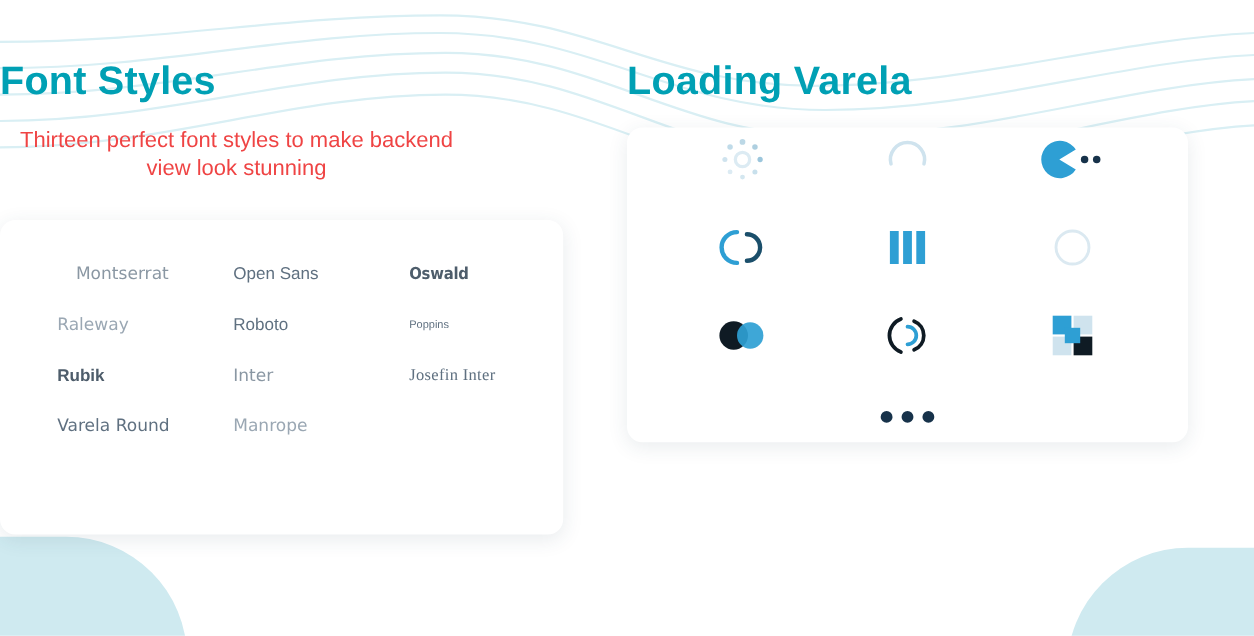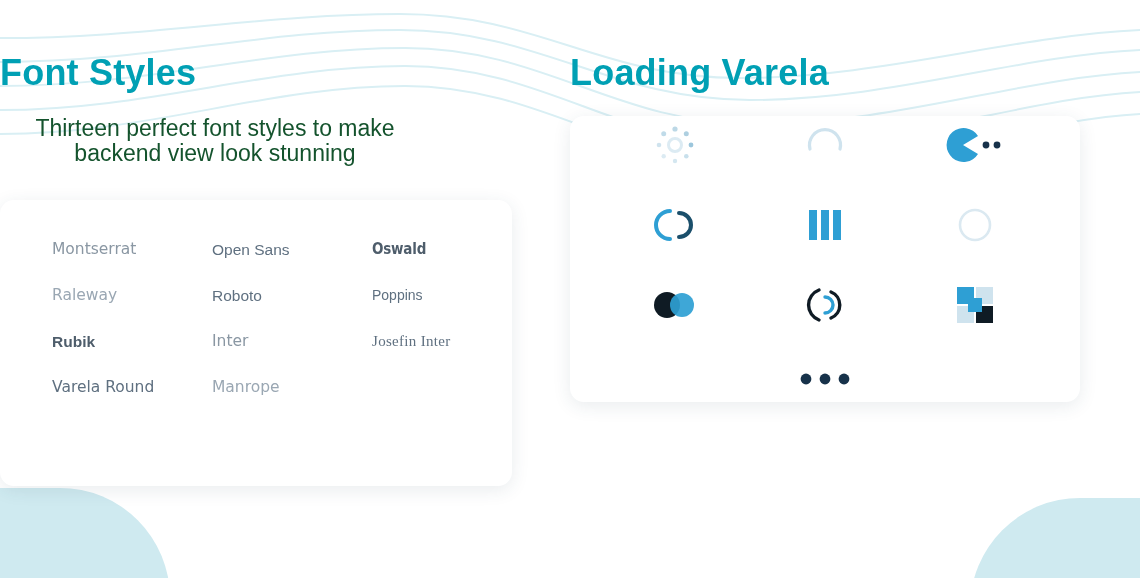--- a/index.html
+++ b/index.html
@@ -62,23 +62,23 @@
   }
   .col-title {
     font-size: 36px;
     font-weight: bold;
     color: #00a0b4;
     letter-spacing: 0.2px;
     margin: 0 0 22px 0;
     text-align: center;
   }
   .col-sub {
-    font-size: 23px;
+    font-size: 20px;
     line-height: 25px;
-    color: #14532d;
+    color: #ef4444;
     text-align: center;
     margin: 0 0 34px 0;
     max-width: 430px;
   }
 
   .card {
     background: #ffffff;
     border-radius: 14px;
     box-shadow: 0 4px 18px rgba(42, 70, 90, 0.10);
     box-sizing: border-box;
@@ -97,24 +97,24 @@
     column-gap: 0;
   }
   .font-item {
     font-size: 15.5px;
     color: #6b7b8c;
     line-height: 23px;
     white-space: nowrap;
   }
   .f-lato        { font-family: "Liberation Sans", sans-serif; color:#5f7080; }
   .f-oswald      { font-family: "DejaVu Sans Condensed", "Liberation Sans", sans-serif; font-weight: bold; letter-spacing:-0.2px; color:#4e5d6b; font-size:15px;}
-  .f-poppins     { font-family: "Liberation Sans", sans-serif; color:#5f7080; font-size:14px;}
+  .f-poppins     { font-family: "Liberation Sans", sans-serif; color:#5f7080; font-size:10px;}
   .f-josefin     { font-family: "Liberation Serif", serif; color:#5f7080; font-size:15px; letter-spacing:0.3px;}
   .f-nunito      { font-family: "DejaVu Sans", sans-serif; color:#5f7080; font-size:15px;}
-  .f-montserrat  { font-family: "DejaVu Sans", sans-serif; color:#8a97a3; font-size:15.5px;}
+  .f-montserrat  { font-family: "DejaVu Sans", sans-serif; color:#8a97a3; font-size:15.5px;margin-left:17px;}
   .f-raleway     { font-family: "DejaVu Sans", sans-serif; color:#9aa7b3; font-size:15.5px;}
   .f-rubik       { font-family: "Liberation Sans", sans-serif; font-weight:bold; color:#4e5d6b; font-size:15.5px;}
   .f-varela      { font-family: "DejaVu Sans", sans-serif; color:#5f7080; font-size:15.5px;}
   .f-opensans    { font-family: "Liberation Sans", sans-serif; color:#5f7080; font-size:15.5px;}
   .f-roboto      { font-family: "Liberation Sans", sans-serif; color:#5f7080; font-size:15.5px;}
   .f-inter       { font-family: "DejaVu Sans", sans-serif; color:#8a97a3; font-size:15.5px;}
   .f-manrope     { font-family: "DejaVu Sans", sans-serif; color:#9aa7b3; font-size:15.5px;}
 
   
   .loaders-card {

